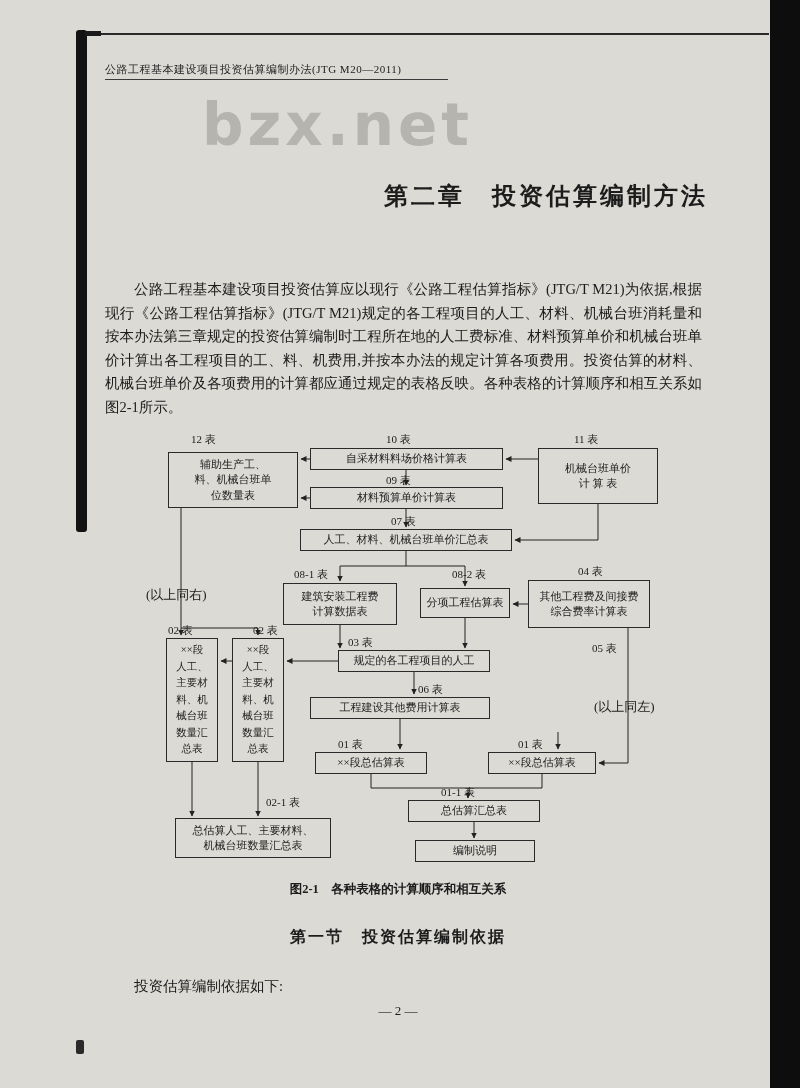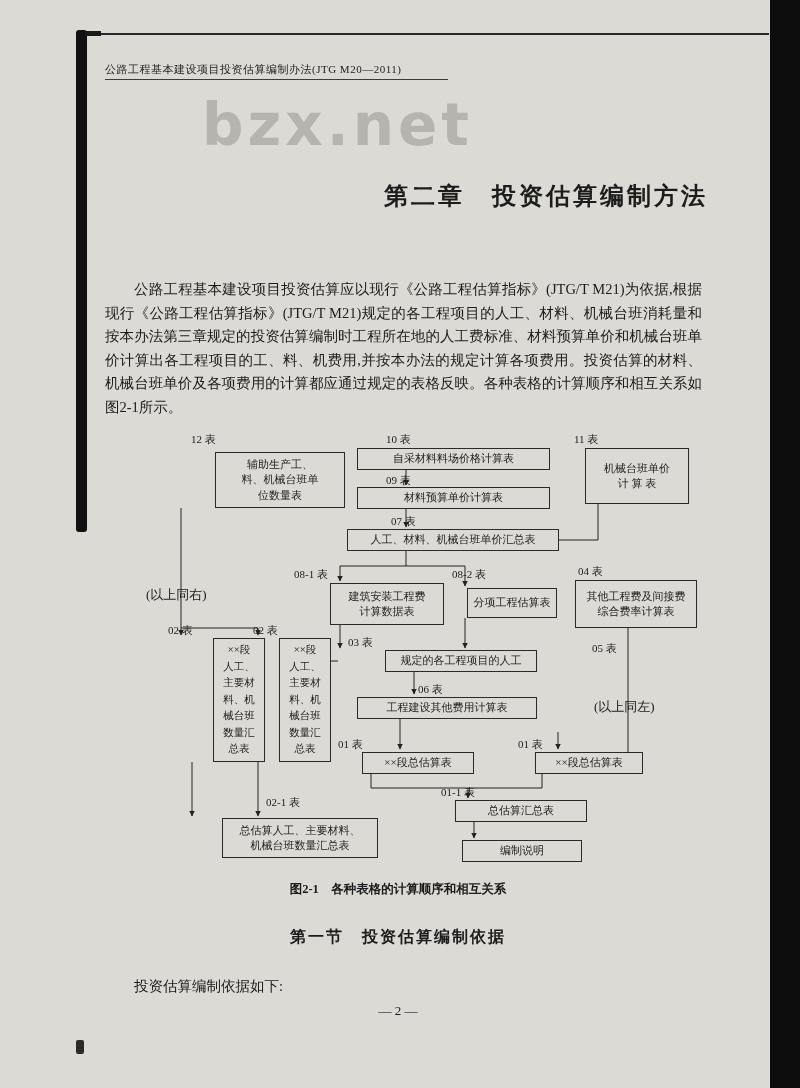--- a/index.html
+++ b/index.html
@@ -19,21 +19,21 @@
   
   .chapter{position:absolute;left:88px;top:180px;width:620px;text-align:right;font-size:24px;font-weight:bold;letter-spacing:3px;}
   .para{position:absolute;left:105px;top:278px;width:597px;font-size:14.5px;line-height:23.5px;text-align:justify;text-indent:2em;}
   .figcap{position:absolute;left:88px;top:881px;width:620px;text-align:center;font-size:12.5px;font-weight:bold;}
   .section{position:absolute;left:88px;top:927px;width:620px;text-align:center;font-size:16px;font-weight:bold;letter-spacing:2px;}
   .closing{position:absolute;left:105px;top:977px;font-size:14.5px;text-indent:2em;}
   .pagenum{position:absolute;left:88px;top:1003px;width:620px;text-align:center;font-size:13px;}
   
   .flow{position:absolute;left:88px;top:428px;width:620px;height:450px;}
   .flow svg{position:absolute;left:0;top:0;width:620px;height:450px;}
-  .fbox{position:absolute;border:1px solid #2a2a2a;background:#dbdad5;display:flex;align-items:center;justify-content:center;text-align:center;font-size:11px;line-height:15.5px;white-space:pre-line;box-sizing:border-box;padding:1px 2px;margin-left:47px;}
+  .fbox{position:absolute;border:1px solid #2a2a2a;background:#dbdad5;display:flex;align-items:center;justify-content:center;text-align:center;font-size:11px;line-height:15.5px;white-space:pre-line;box-sizing:border-box;padding:1px 2px;}
   .fbox.tall{font-size:10.5px;line-height:16.5px;}
   .ftag{position:absolute;font-size:11px;color:#1c1c1c;white-space:nowrap;}
   .fnote{position:absolute;font-size:13px;color:#1c1c1c;white-space:nowrap;}
 </style>
 </head>
 <body>
 
 <div class="page">
 
   <div class="edge-right"></div>
@@ -102,21 +102,21 @@
     <div class="ftag" style="left:330px;top:254px">06 表</div>
     <div class="ftag" style="left:250px;top:309px">01 表</div>
     <div class="ftag" style="left:430px;top:309px">01 表</div>
     <div class="ftag" style="left:178px;top:367px">02-1 表</div>
     <div class="ftag" style="left:353px;top:357px">01-1 表</div>
 
     <div class="fbox" style="left:80px;top:24px;width:130px;height:56px">辅助生产工、
 料、机械台班单
 位数量表</div>
     <div class="fbox" style="left:222px;top:20px;width:193px;height:22px">自采材料料场价格计算表</div>
-    <div class="fbox" style="left:450px;top:20px;width:104px;height:56px">机械台班单价
+    <div class="fbox" style="left:450px;top:20px;width:120px;height:56px">机械台班单价
 计  算  表</div>
     <div class="fbox" style="left:222px;top:59px;width:193px;height:22px">材料预算单价计算表</div>
     <div class="fbox" style="left:212px;top:101px;width:212px;height:22px">人工、材料、机械台班单价汇总表</div>
     <div class="fbox" style="left:195px;top:155px;width:114px;height:42px">建筑安装工程费
 计算数据表</div>
     <div class="fbox" style="left:332px;top:160px;width:90px;height:30px">分项工程估算表</div>
     <div class="fbox" style="left:440px;top:152px;width:122px;height:48px">其他工程费及间接费
 综合费率计算表</div>
     <div class="fbox tall" style="left:78px;top:210px;width:52px;height:124px">××段
 人工、

